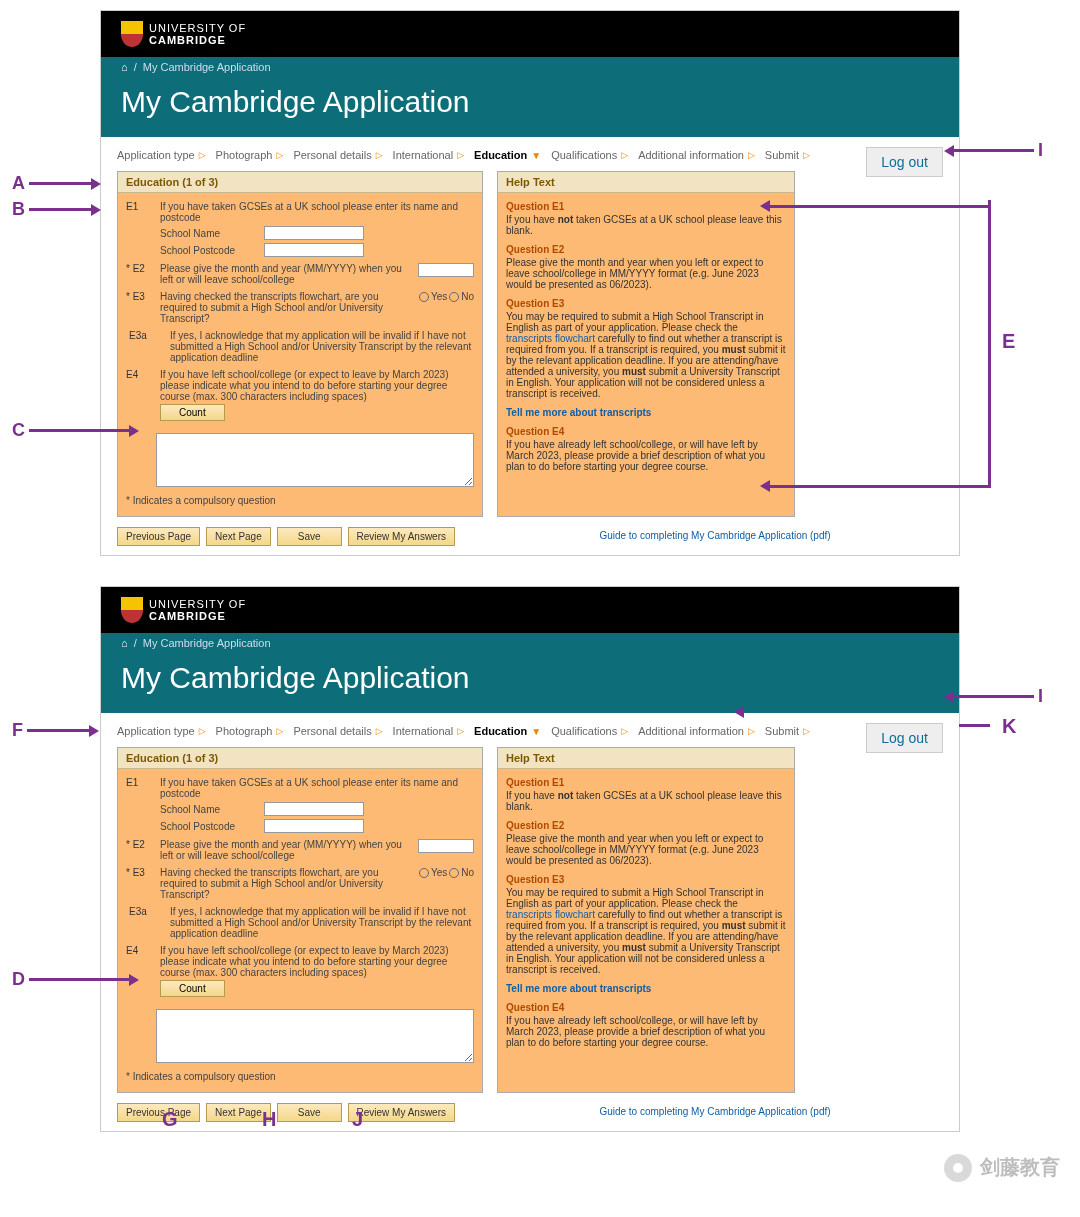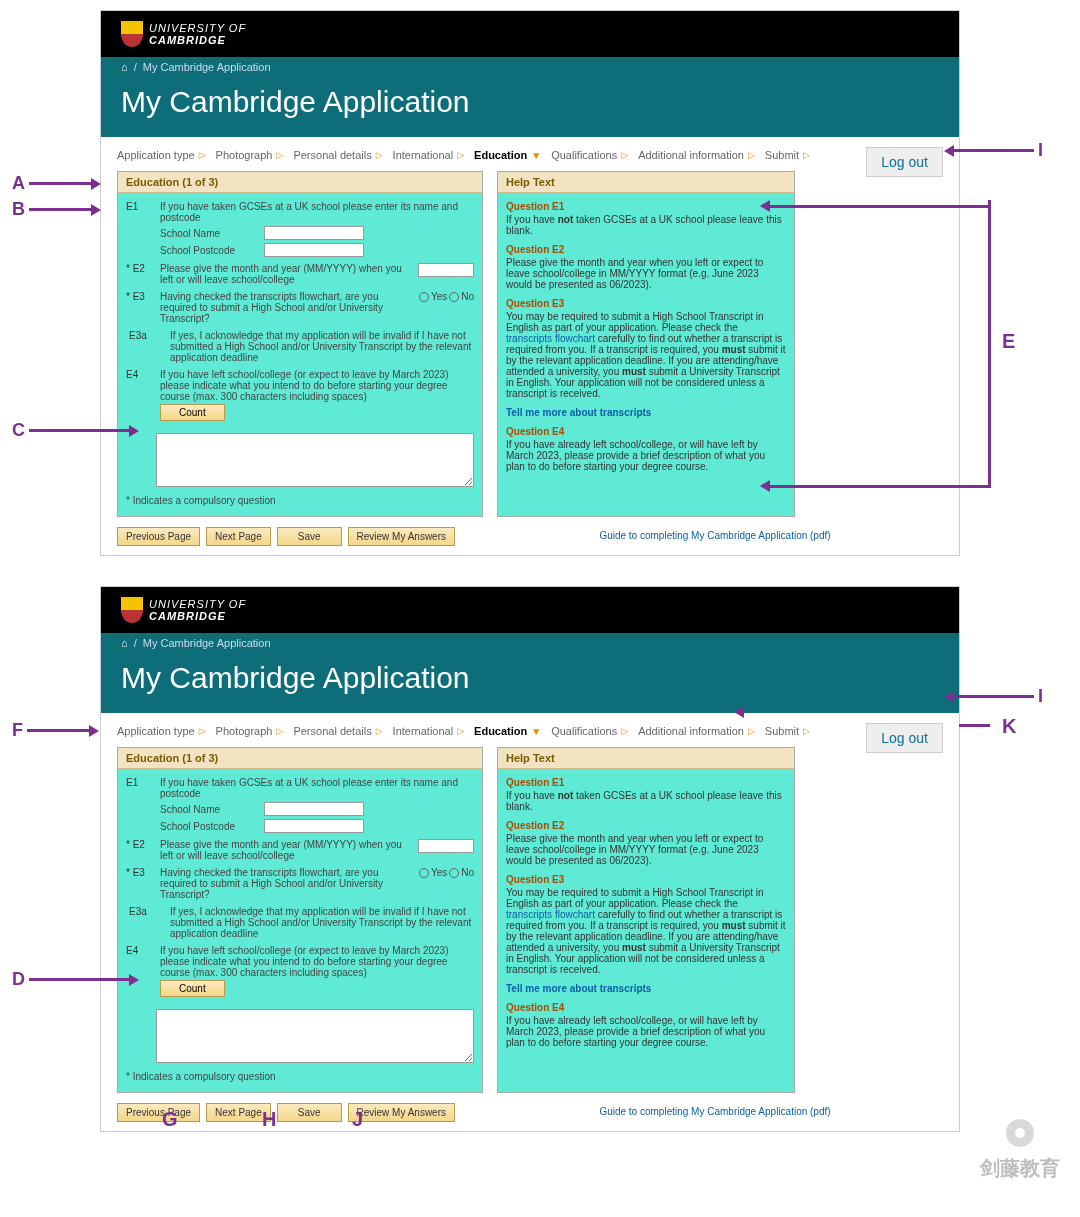--- a/index.html
+++ b/index.html
@@ -1,36 +1,36 @@
 <!DOCTYPE html>
 <html><head>
 <meta charset="utf-8">
 <style>
   * { box-sizing: border-box; margin: 0; padding: 0; }
   body { font-family: Arial, sans-serif; font-size: 11px; background: #fff; color: #333; width: 1080px; position: relative; }
   .page { padding: 10px 40px 40px 60px; }
   .screenshot-wrap { margin-left: 40px; margin-bottom: 30px; }
   .screenshot { border: 1px solid #ccc; width: 860px; background: #fff; }
   .topbar { background: #000; height: 46px; display: flex; align-items: center; padding-left: 20px; }
-  .logo { display: flex; align-items: center; gap: 6px; color: #fff; font-style: italic; }
+  .logo { display: flex; align-items: center; gap: 6px; color: #fff; }
   .shield { width: 22px; height: 26px; background: linear-gradient(#f5c400 50%, #b33 50%); border-radius: 0 0 50% 50%; }
   .logo-text { font-size: 11px; line-height: 1.1; letter-spacing: 1px; }
   .breadcrumb { background: #0d6e7a; color: #cde; padding: 4px 20px; font-size: 11px; display: flex; align-items: center; gap: 6px; }
   .home-icon { font-size: 11px; color: #e6f4f6; }
   .titlebar { background: #0d6e7a; color: #fff; padding: 8px 20px 18px; }
   .titlebar h1 { font-size: 30px; font-weight: normal; font-family: Verdana, sans-serif; }
   .content-area { background: #fff; padding: 12px 16px 14px; position: relative; }
   .nav-steps { display: flex; align-items: center; gap: 10px; flex-wrap: wrap; color: #666; font-size: 11px; margin-bottom: 10px; }
   .nav-step { display: flex; align-items: center; gap: 4px; }
   .nav-step.active { color: #000; font-weight: bold; }
   .tri { color: #e68a00; font-size: 9px; }
   .tri-down { color: #e68a00; font-size: 10px; }
   .logout { position: absolute; right: 16px; top: 10px; background: #eee; border: 1px solid #ccc; padding: 6px 14px; color: #0d6e9a; font-size: 14px; }
   .columns { display: flex; gap: 14px; }
-  .panel { border: 1px solid #aaa; background: #5eead4; }
+  .panel { border: 1px solid #aaa; background: #fdba74; }
   .panel.form { width: 366px; }
   .panel.help { width: 298px; }
   .panel-header { background: #f2e3c2; border-bottom: 1px solid #c9b88a; padding: 4px 8px; font-weight: bold; color: #7a5a00; font-size: 11px; }
   .panel-body { padding: 8px 8px 10px; font-size: 10px; color: #444; }
   .qrow { display: flex; gap: 8px; margin-bottom: 6px; align-items: flex-start; }
   .qid { width: 26px; flex-shrink: 0; font-size: 10px; color: #333; }
   .qid.sub { text-align: center; padding-right: 2px; }
   .qtext { flex: 1; }
   .qinput { width: 100px; height: 14px; border: 1px solid #999; background:#fff; }
   .subrow { display: flex; align-items: center; gap: 4px; margin-top: 3px; }
@@ -57,21 +57,21 @@
   .arrow-right .shaft { height:3px; background:#7b2f8f; }
   .arrow-right .head { width:0;height:0;border-top:6px solid transparent;border-bottom:6px solid transparent;border-left:10px solid #7b2f8f; }
   .arrow-left { display:flex; align-items:center; }
   .arrow-left .shaft { height:3px; background:#7b2f8f; }
   .arrow-left .head { width:0;height:0;border-top:6px solid transparent;border-bottom:6px solid transparent;border-right:10px solid #7b2f8f; }
   .arrow-up { display:flex; flex-direction:column; align-items:center; }
   .arrow-up .shaft { width:3px; background:#7b2f8f; }
   .arrow-up .head { width:0;height:0;border-left:6px solid transparent;border-right:6px solid transparent;border-bottom:10px solid #7b2f8f; }
 
   
-  .watermark { position:absolute; right:20px; bottom:20px; opacity:0.55; display:flex; align-items:center; gap:8px; color:#888; font-size:20px; font-weight:600;flex-direction:column; }
+  .watermark { position:absolute; right:20px; bottom:20px; opacity:0.55; display:flex; gap:8px; color:#888; font-size:20px; font-weight:600; }
   .wm-icon { width:28px;height:28px; background:#bbb; border-radius:50%; position:relative; }
   .wm-icon::after{ content:""; position:absolute; width:10px;height:10px; background:#fff; border-radius:50%; top:9px; left:9px; }
 </style>
 </head>
 <body>
 
 <div class="anno" style="top:173px; left:8px;">
   <span class="lab">A</span>
   <span class="arrow-right">
       <span class="shaft" style="width:62px;"></span>

